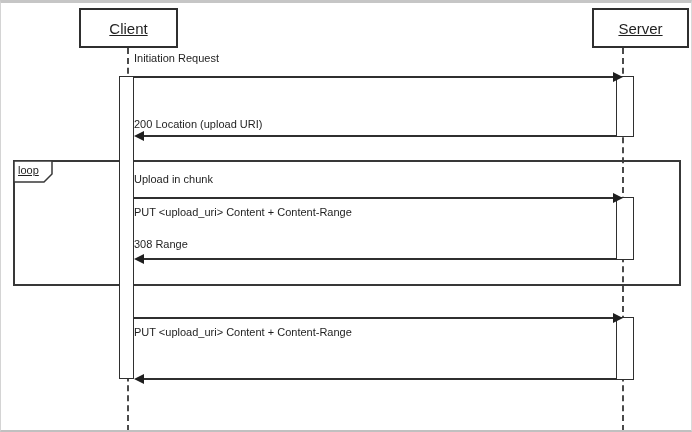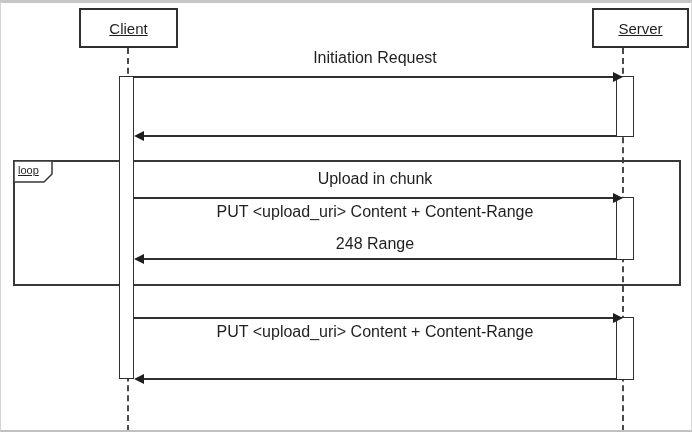--- a/index.html
+++ b/index.html
@@ -48,22 +48,22 @@
   }
   .arrow-left {
     width:0; height:0;
     border-top:5px solid transparent;
     border-bottom:5px solid transparent;
     border-right:10px solid #1f1f1f;
     z-index:5;
   }
   .msg-text, .section-title {
     left:133px; width:482px;
-    text-align:center;
-    font-size:16px;
+    text-align:left;
+    font-size:11px;
     line-height:16px;
     height:16px;
     z-index:4;
     white-space:nowrap;
   }
   .loop-frame {
     box-sizing:border-box;
     border:2px solid #383838;
     z-index:1;
   }
@@ -85,29 +85,30 @@
     <polygon points="1,1 39,1 39,14 31,22 1,22" fill="#ffffff" stroke="#383838" stroke-width="1.5"></polygon>
   </svg>
   <div class="abs loop-tab-text" style="left:17px; top:160px;text-decoration:underline;">loop</div>
 
   <div class="abs activation" style="left:118px; top:73px; width:15px; height:303px;"></div>
 
   <div class="abs section-title" style="top:47px;">Initiation Request</div>
   <div class="abs activation" style="left:615px; top:73px; width:18px; height:61px;"></div>
   <div class="abs msg-line" style="left:133px; top:73px; width:482px;"></div>
   <div class="abs arrow-right" style="left:612px; top:69px;"></div>
+  <div class="abs msg-text" style="top:113px;">200 Location (upload URI)</div>
   <div class="abs msg-line" style="left:135px; top:132px; width:480px;"></div>
   <div class="abs arrow-left" style="left:133px; top:128px;"></div>
 
   <div class="abs section-title" style="top:168px;">Upload in chunk</div>
   <div class="abs activation" style="left:615px; top:194px; width:18px; height:63px;"></div>
   <div class="abs msg-line" style="left:133px; top:194px; width:482px;"></div>
   <div class="abs arrow-right" style="left:612px; top:190px;"></div>
   <div class="abs msg-text" style="top:201px;">PUT &lt;upload_uri&gt; Content + Content-Range</div>
-  <div class="abs msg-text" style="top:233px;">248 Range</div>
+  <div class="abs msg-text" style="top:233px;">308 Range</div>
   <div class="abs msg-line" style="left:135px; top:255px; width:480px;"></div>
   <div class="abs arrow-left" style="left:133px; top:251px;"></div>
 
   <div class="abs activation" style="left:615px; top:314px; width:18px; height:63px;"></div>
   <div class="abs msg-line" style="left:133px; top:314px; width:482px;"></div>
   <div class="abs arrow-right" style="left:612px; top:310px;"></div>
   <div class="abs msg-text" style="top:321px;">PUT &lt;upload_uri&gt; Content + Content-Range</div>
   <div class="abs msg-line" style="left:135px; top:375px; width:480px;"></div>
   <div class="abs arrow-left" style="left:133px; top:371px;"></div>
 

